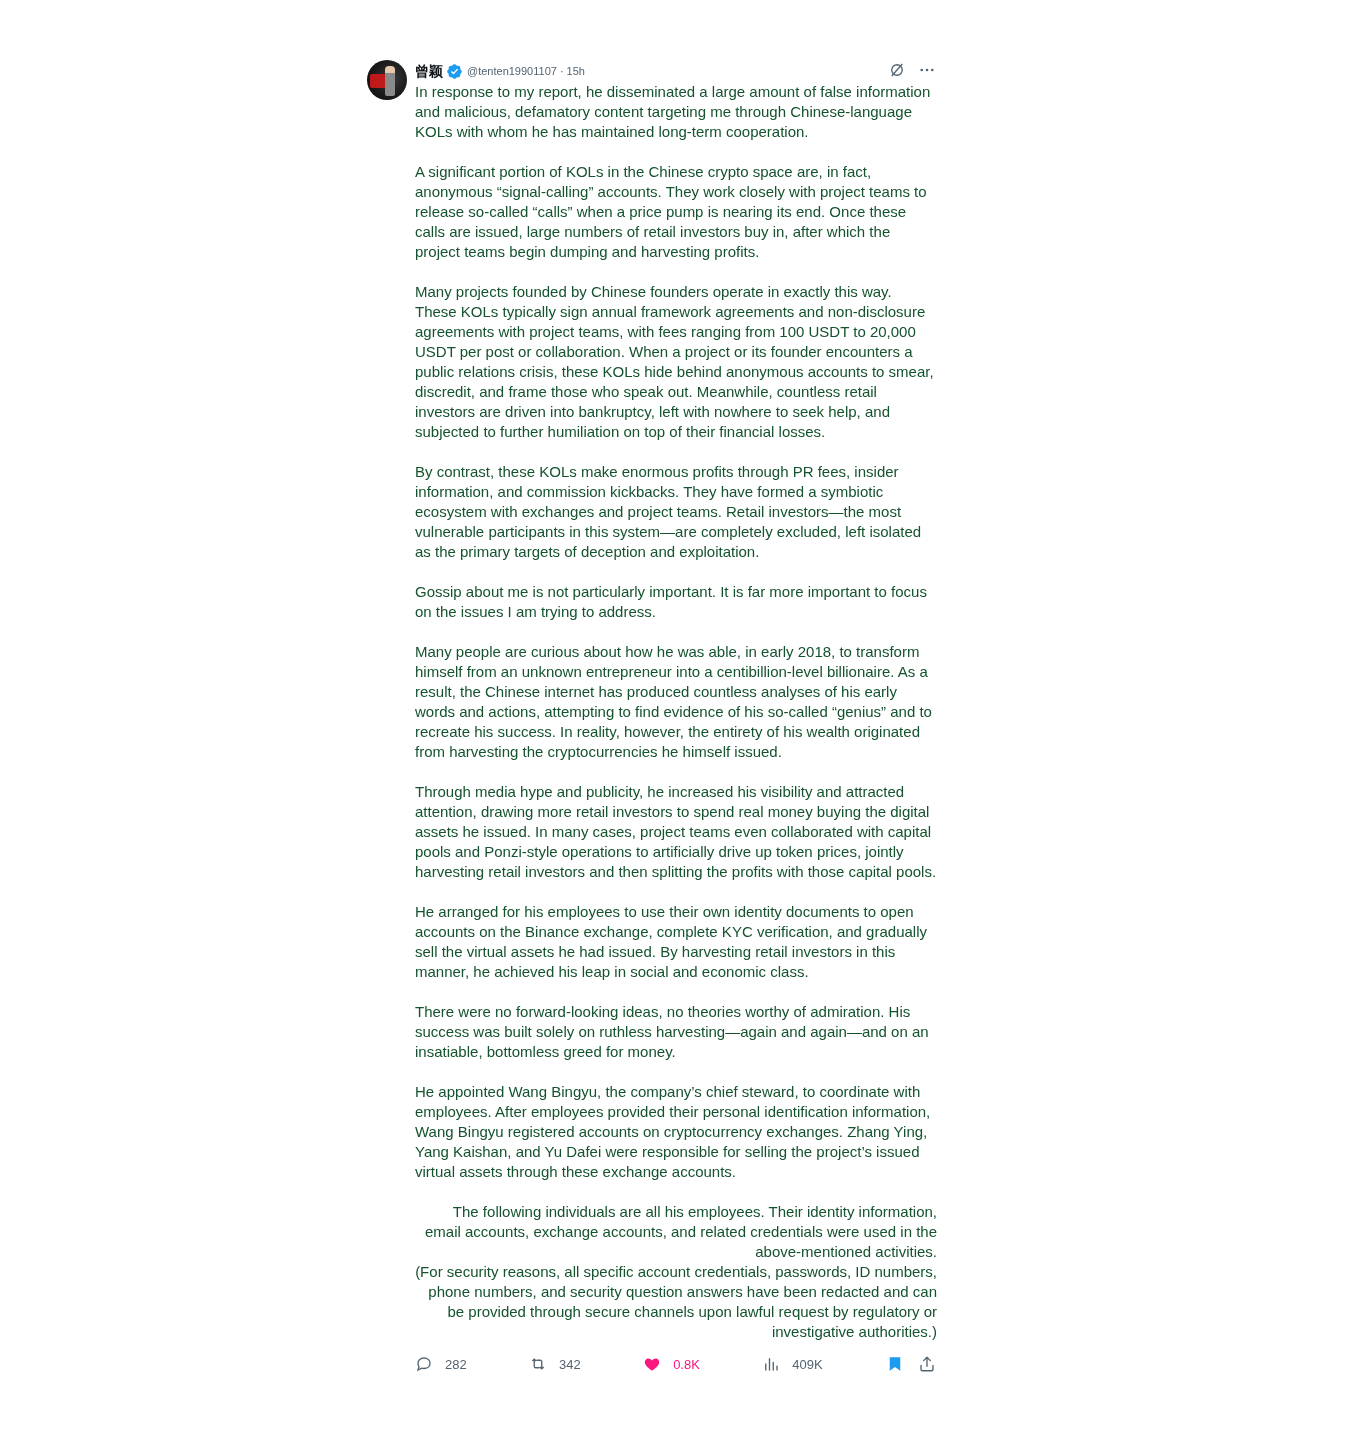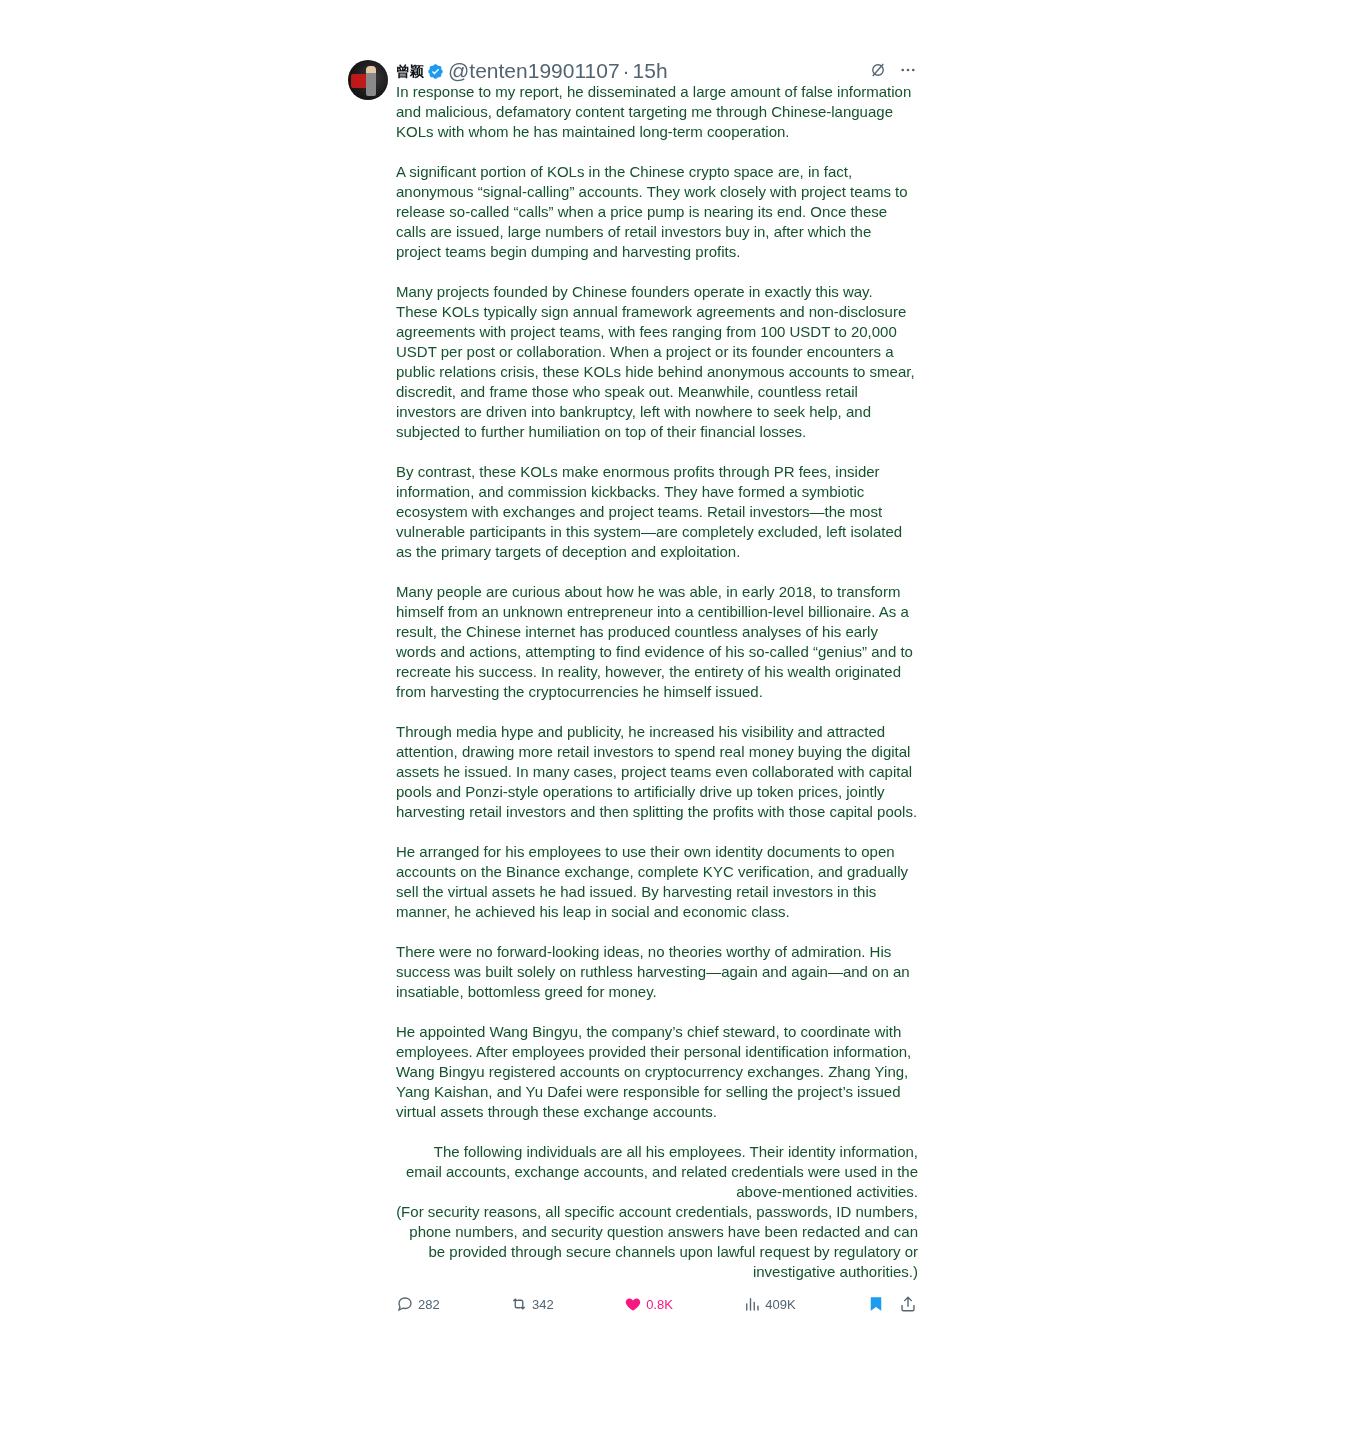--- a/index.html
+++ b/index.html
@@ -6,21 +6,21 @@
     html, body {
       width: 1366px;
       height: 1446px;
       background: #ffffff;
       font-family: "Liberation Sans", "DejaVu Sans", sans-serif;
       color: #0f1419;
       overflow: hidden;
     }
     .tweet {
       position: absolute;
-      left: 348px;
+      left: 367px;
       top: 60px;
       width: 570px;
       display: flex;
     }
     .avatar-col {
       width: 48px;
       flex-shrink: 0;
     }
     .avatar {
       width: 40px;
@@ -69,21 +69,21 @@
     }
     .verified-icon {
       width: 17px;
       height: 17px;
       margin-left: 3px;
       margin-right: 4px;
       display: inline-flex;
     }
     .handle, .dot, .time {
       color: #536471;
-      font-size: 21px;
+      font-size: 11px;
     }
     .dot { margin: 0 3px; }
     .header-actions {
       position: absolute;
       right: 0;
       top: 0;
       display: flex;
       align-items: center;
       gap: 10px;
     }
@@ -111,21 +111,21 @@
       display: flex;
       justify-content: space-between;
       align-items: center;
       margin-top: 12px;
       width: 522px;
       height: 20px;
     }
     .action {
       display: flex;
       align-items: center;
-      gap: 4px;
+      gap: 12px;
       color: #536471;
       font-size: 13px;
       cursor: pointer;
     }
     .action.liked { color: #f91880; }
     .action svg { width: 18px; height: 18px; }
     .right-actions {
       display: flex;
       align-items: center;
       gap: 12px;
@@ -170,20 +170,21 @@
           </svg>
         </span>
       </div>
     </div>
 
     <div class="body-text">
       <p class="para">In response to my report, he disseminated a large amount of false information and malicious, defamatory content targeting me through Chinese-language KOLs with whom he has maintained long-term cooperation.</p>
       <p class="para">A significant portion of KOLs in the Chinese crypto space are, in fact, anonymous “signal-calling” accounts. They work closely with project teams to release so-called “calls” when a price pump is nearing its end. Once these calls are issued, large numbers of retail investors buy in, after which the project teams begin dumping and harvesting profits.</p>
       <p class="para">Many projects founded by Chinese founders operate in exactly this way. These KOLs typically sign annual framework agreements and non-disclosure agreements with project teams, with fees ranging from 100 USDT to 20,000 USDT per post or collaboration. When a project or its founder encounters a public relations crisis, these KOLs hide behind anonymous accounts to smear, discredit, and frame those who speak out. Meanwhile, countless retail investors are driven into bankruptcy, left with nowhere to seek help, and subjected to further humiliation on top of their financial losses.</p>
       <p class="para">By contrast, these KOLs make enormous profits through PR fees, insider information, and commission kickbacks. They have formed a symbiotic ecosystem with exchanges and project teams. Retail investors—the most vulnerable participants in this system—are completely excluded, left isolated as the primary targets of deception and exploitation.</p>
+      <p class="para">Gossip about me is not particularly important. It is far more important to focus on the issues I am trying to address.</p>
       <p class="para">Many people are curious about how he was able, in early 2018, to transform himself from an unknown entrepreneur into a centibillion-level billionaire. As a result, the Chinese internet has produced countless analyses of his early words and actions, attempting to find evidence of his so-called “genius” and to recreate his success. In reality, however, the entirety of his wealth originated from harvesting the cryptocurrencies he himself issued.</p>
       <p class="para">Through media hype and publicity, he increased his visibility and attracted attention, drawing more retail investors to spend real money buying the digital assets he issued. In many cases, project teams even collaborated with capital pools and Ponzi-style operations to artificially drive up token prices, jointly harvesting retail investors and then splitting the profits with those capital pools.</p>
       <p class="para">He arranged for his employees to use their own identity documents to open accounts on the Binance exchange, complete KYC verification, and gradually sell the virtual assets he had issued. By harvesting retail investors in this manner, he achieved his leap in social and economic class.</p>
       <p class="para">There were no forward-looking ideas, no theories worthy of admiration. His success was built solely on ruthless harvesting—again and again—and on an insatiable, bottomless greed for money.</p>
       <p class="para">He appointed Wang Bingyu, the company’s chief steward, to coordinate with employees. After employees provided their personal identification information, Wang Bingyu registered accounts on cryptocurrency exchanges. Zhang Ying, Yang Kaishan, and Yu Dafei were responsible for selling the project’s issued virtual assets through these exchange accounts.</p>
       <p class="para last">The following individuals are all his employees. Their identity information, email accounts, exchange accounts, and related credentials were used in the above-mentioned activities.
 (For security reasons, all specific account credentials, passwords, ID numbers, phone numbers, and security question answers have been redacted and can be provided through secure channels upon lawful request by regulatory or investigative authorities.)</p>
     </div>
 
     <div class="actions-bar">

